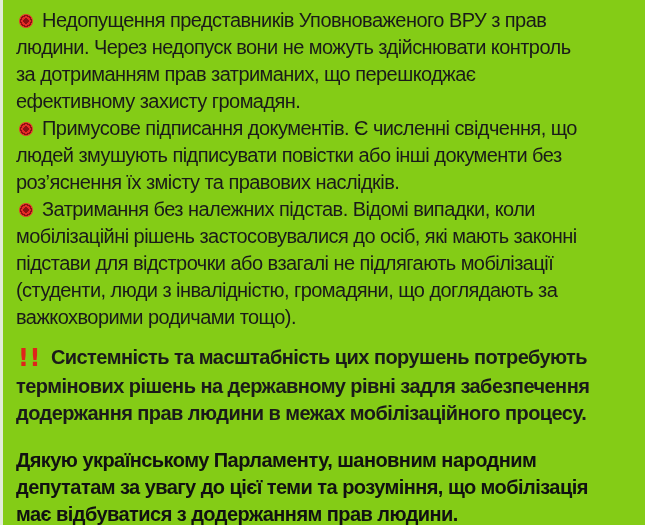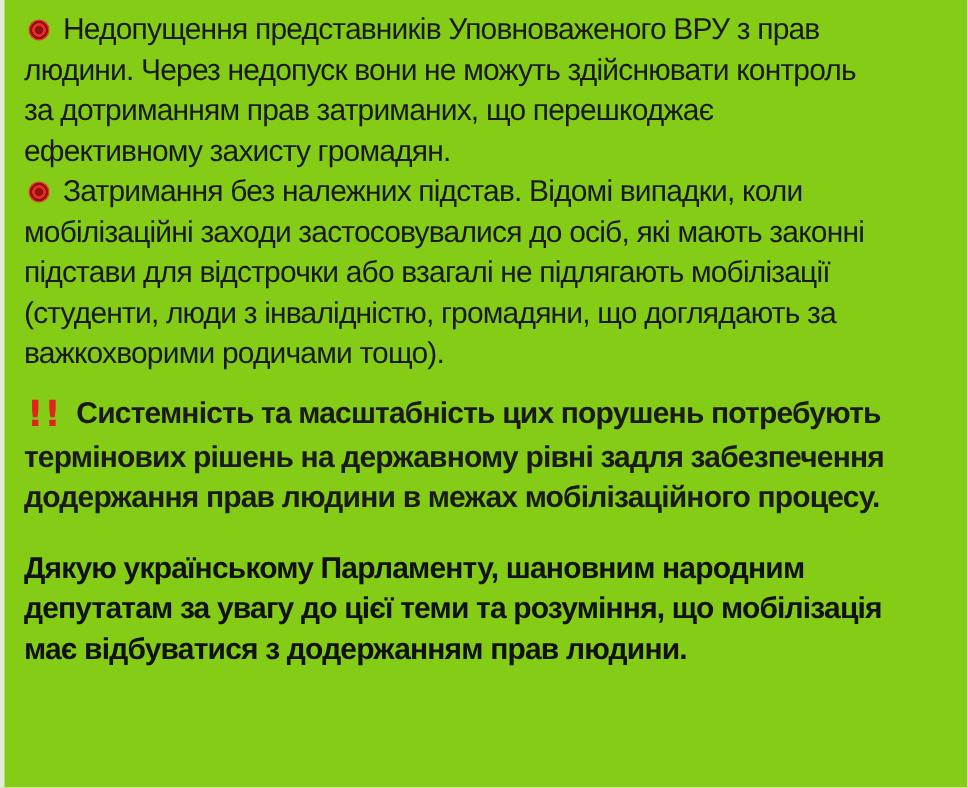--- a/index.html
+++ b/index.html
@@ -59,23 +59,26 @@
 </head>
 <body>
 
 <div class="page">
 
   <p class="para"><span class="bullet"></span><span>Недопущення представників Уповноваженого ВРУ з прав
 людини. Через недопуск вони не можуть здійснювати контроль
 за дотриманням прав затриманих, що перешкоджає
 ефективному захисту громадян.</span></p>
 
+  <p class="para"><span class="bullet"></span><span>Примусове підписання документів. Є численні свідчення, що
+людей змушують підписувати повістки або інші документи без
+роз’яснення їх змісту та правових наслідків.</span></p>
 
   <p class="para"><span class="bullet"></span><span>Затримання без належних підстав. Відомі випадки, коли
-мобілізаційні заходи застосовувалися до осіб, які мають законні
+мобілізаційні рішень застосовувалися до осіб, які мають законні
 підстави для відстрочки або взагалі не підлягають мобілізації
 (студенти, люди з інвалідністю, громадяни, що доглядають за
 важкохворими родичами тощо).</span></p>
 
   <p class="para alert"><span class="dbl-excl"></span><span>Системність та масштабність цих порушень потребують
 термінових рішень на державному рівні задля забезпечення
 додержання прав людини в межах мобілізаційного процесу.</span></p>
 
   <p class="para closing"><span>Дякую українському Парламенту, шановним народним
 депутатам за увагу до цієї теми та розуміння, що мобілізація

